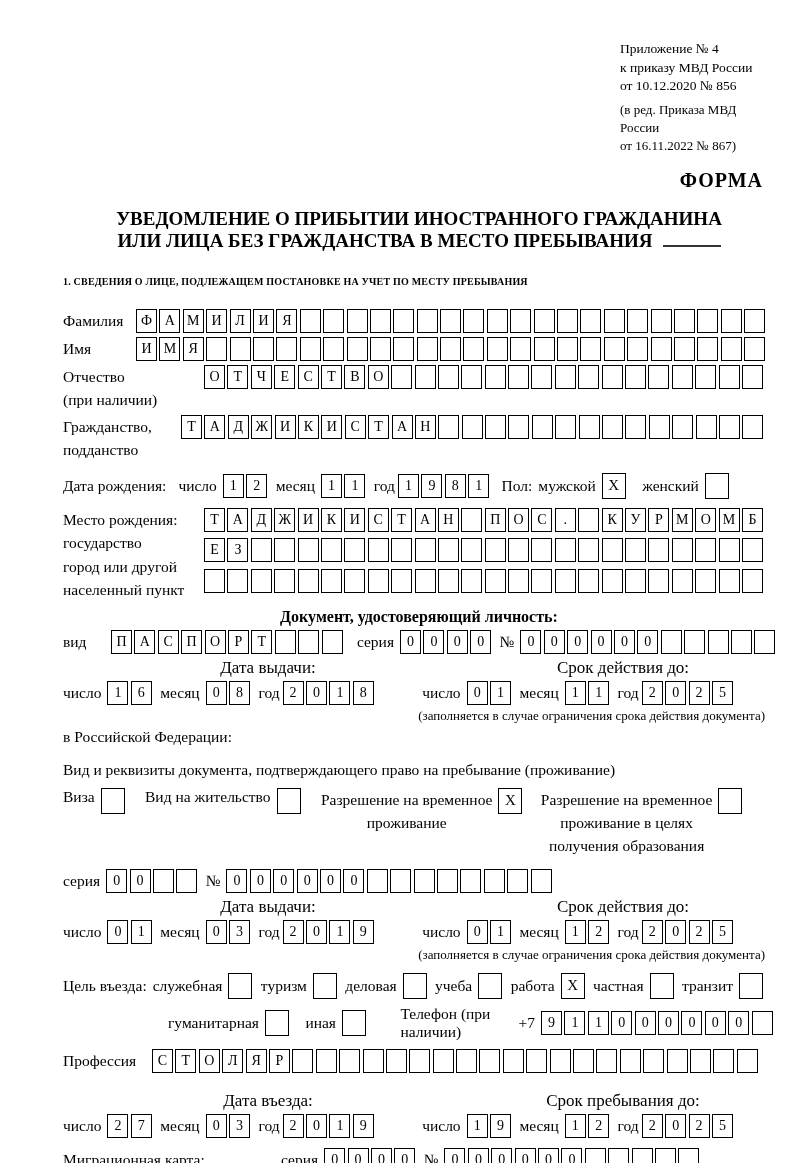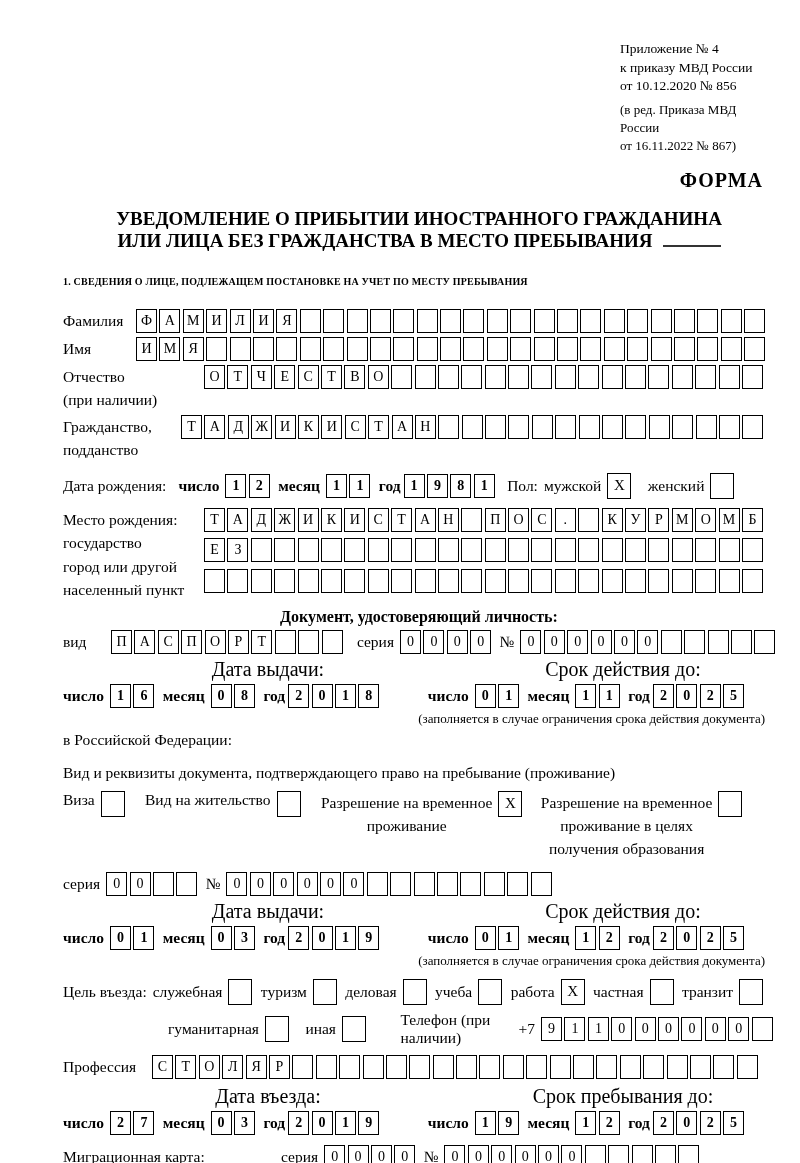--- a/index.html
+++ b/index.html
@@ -19,25 +19,25 @@
   .row.top { align-items:flex-start; }
   .lbl { flex:none; }
   .cells { display:flex; flex:none; }
   .cell {
     box-sizing:border-box; width:21px; height:24px; border:1.6px solid #000;
     display:inline-flex; align-items:center; justify-content:center;
     font-size:14px; margin-right:2.4px; background:#fff; flex:none;
   }
   .cell.cb { width:24px; height:26px; font-size:15px; }
   .doc-heading { text-align:center; font-weight:bold; font-size:16px; margin:6px 0 4px 0; }
-  .date-heads { display:flex; font-size:20px; margin-top:0; }
+  .date-heads { display:flex; font-size:17px; margin-top:0; }
   .date-heads .h1 { width:410px; text-align:center; }
   .date-heads .h2 { width:300px; text-align:center; }
   .date-row { display:flex; align-items:center; gap:6px; margin-top:3px; }
-  .dgroup { display:flex; align-items:center; gap:6px;font-weight:bold; }
+  .dgroup { display:flex; align-items:center; gap:6px; }
   .note { font-size:13px; margin-top:3px; }
   .note.right { text-align:right; padding-right:10px; }
   .intro { line-height:25px; margin-top:8px; }
   .opt-multi { text-align:center; line-height:23px; }
   .mb6 { margin-bottom:6.5px; }
 </style>
 </head>
 <body>
 
 <div class="page">
@@ -569,21 +569,21 @@
         <span class="cell">0</span>
         <span class="cell">0</span>
         <span class="cell">0</span>
         <span class="cell">0</span>
         <span class="cell">0</span>
         <span class="cell">0</span>
         <span class="cell"></span>
       </span>
   </div>
 
-  <div class="row" style="margin-top:8px; margin-bottom:6px">
+  <div class="row" style="margin-top:8px; margin-bottom:18px">
     <span class="lbl" style="width:83px">Профессия</span>
     <span class="cells">
         <span class="cell">С</span>
         <span class="cell">Т</span>
         <span class="cell">О</span>
         <span class="cell">Л</span>
         <span class="cell">Я</span>
         <span class="cell">Р</span>
         <span class="cell"></span>
         <span class="cell"></span>

